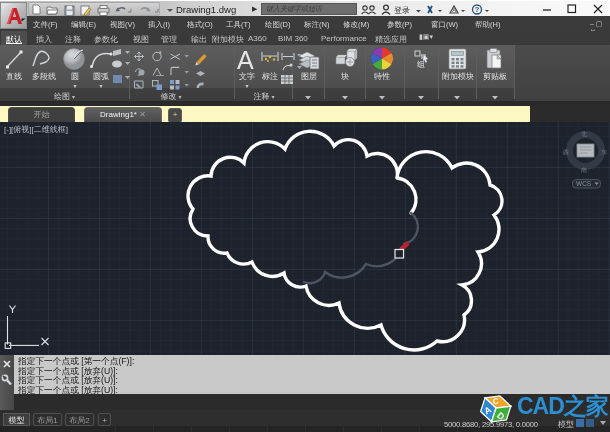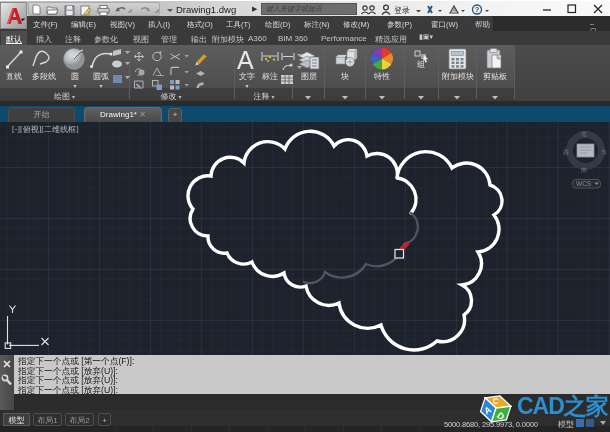--- a/index.html
+++ b/index.html
@@ -4,41 +4,41 @@
 *{margin:0;padding:0;box-sizing:border-box;}
 html,body{width:610px;height:432px;overflow:hidden;background:#2b2b2b;}
 #app{position:relative;width:610px;height:432px;font-family:"Liberation Sans",sans-serif;overflow:hidden;}
 .abs{position:absolute;}
 
 #titlebar{left:0;top:0;width:610px;height:16px;background:linear-gradient(90deg,#c2c2c2 0px,#c6c6c6 160px,#d8d8d8 230px,#e8e8e8 360px,#f4f4f4 500px,#fafafa 610px);border-top:1px solid #fff;}
 #logo{left:0;top:2px;width:27px;height:27px;background:linear-gradient(135deg,#e8e8e8,#b5b5b5 60%,#9a9a9a);border:1px solid #8a8a8a;z-index:5;}
 #title{left:176px;top:3px;font-size:9.5px;color:#1c1c1c;}
 #search{left:261px;top:2px;width:96px;height:12px;background:#6e6e6e;border:1px solid #555;color:#3c3c3c;font-style:italic;font-size:7px;line-height:10px;padding-left:4px;}
 
-#menubar{left:0;top:16px;width:493px;height:15px;background:#3b3b3b;color:#dadada;font-size:7.5px;}
+#menubar{left:0;top:16px;width:610px;height:15px;background:#3b3b3b;color:#dadada;font-size:7.5px;}
 #menubar span{position:absolute;top:4px;}
 
 #ribtabs{left:0;top:31px;width:610px;height:14px;background:#3a3a3a;color:#c6c6c6;font-size:8px;}
 #ribtabs span{position:absolute;top:3px;}
 #ribtabs .act{background:#4d4d4d;color:#fff;padding:3px 5px 8px 5px;top:0;text-decoration:underline;}
 
 #ribbon{left:0;top:45px;width:610px;height:56px;background:linear-gradient(#5d5d5d 0%,#515151 60%,#474747 100%);}
 #ribbon .sep{position:absolute;top:2px;width:1px;height:52px;background:#383838;border-right:1px solid #5e5e5e;}
 .plabel{position:absolute;top:46px;width:100%;text-align:center;color:#cfcfcf;font-size:8px;}
 .plabel .dn{font-size:6px;color:#bbb;}
 .blabel{position:absolute;color:#e2e2e2;font-size:8px;text-align:center;}
 .bdn{position:absolute;color:#ccc;font-size:6px;text-align:center;}
 #ribbonend{left:515px;top:45px;width:95px;height:56px;background:linear-gradient(#4c4c4c,#404040);}
 #ribgap{left:0;top:101px;width:610px;height:5px;background:#2a2a2a;}
 
-#filetabs{left:0;top:106px;width:610px;height:16px;background:#0c4a6e;}
+#filetabs{left:0;top:106px;width:530px;height:16px;background:#fef9c3;}
 .ftab{position:absolute;top:1px;height:15px;font-size:8px;color:#c8c8c8;text-align:center;}
 
 #canvas{left:0;top:122px;width:610px;height:233px;background:#1d222c;}
-#vplabel{left:12px;top:2px;color:#b9bec6;font-size:8px;font-family:Liberation Serif, serif;}
+#vplabel{left:4px;top:2px;color:#b9bec6;font-size:8px;}
 
 #cmdhist{left:0;top:355px;width:610px;height:39px;background:#c9c9c9;color:#141414;font-size:8.7px;}
 #cmdhist div{position:absolute;left:18px;}
 #cmdstrip{left:0;top:355px;width:14px;height:55px;background:linear-gradient(90deg,#5a5a5a,#474747);z-index:3;}
 #cmdline{left:0;top:394px;width:610px;height:16px;background:#f6f6f6;color:#1a1a1a;font-size:8.5px;}
 
 #bottombar{left:0;top:410px;width:610px;height:22px;background:#2e2e2e;}
 .btab{position:absolute;top:3px;height:13px;font-size:8px;color:#c4c4c4;text-align:center;line-height:13px;}
 #coords{position:absolute;left:444px;top:10px;font-size:7.6px;color:#cfcfcf;letter-spacing:-0.2px;text-align:right;}
 

